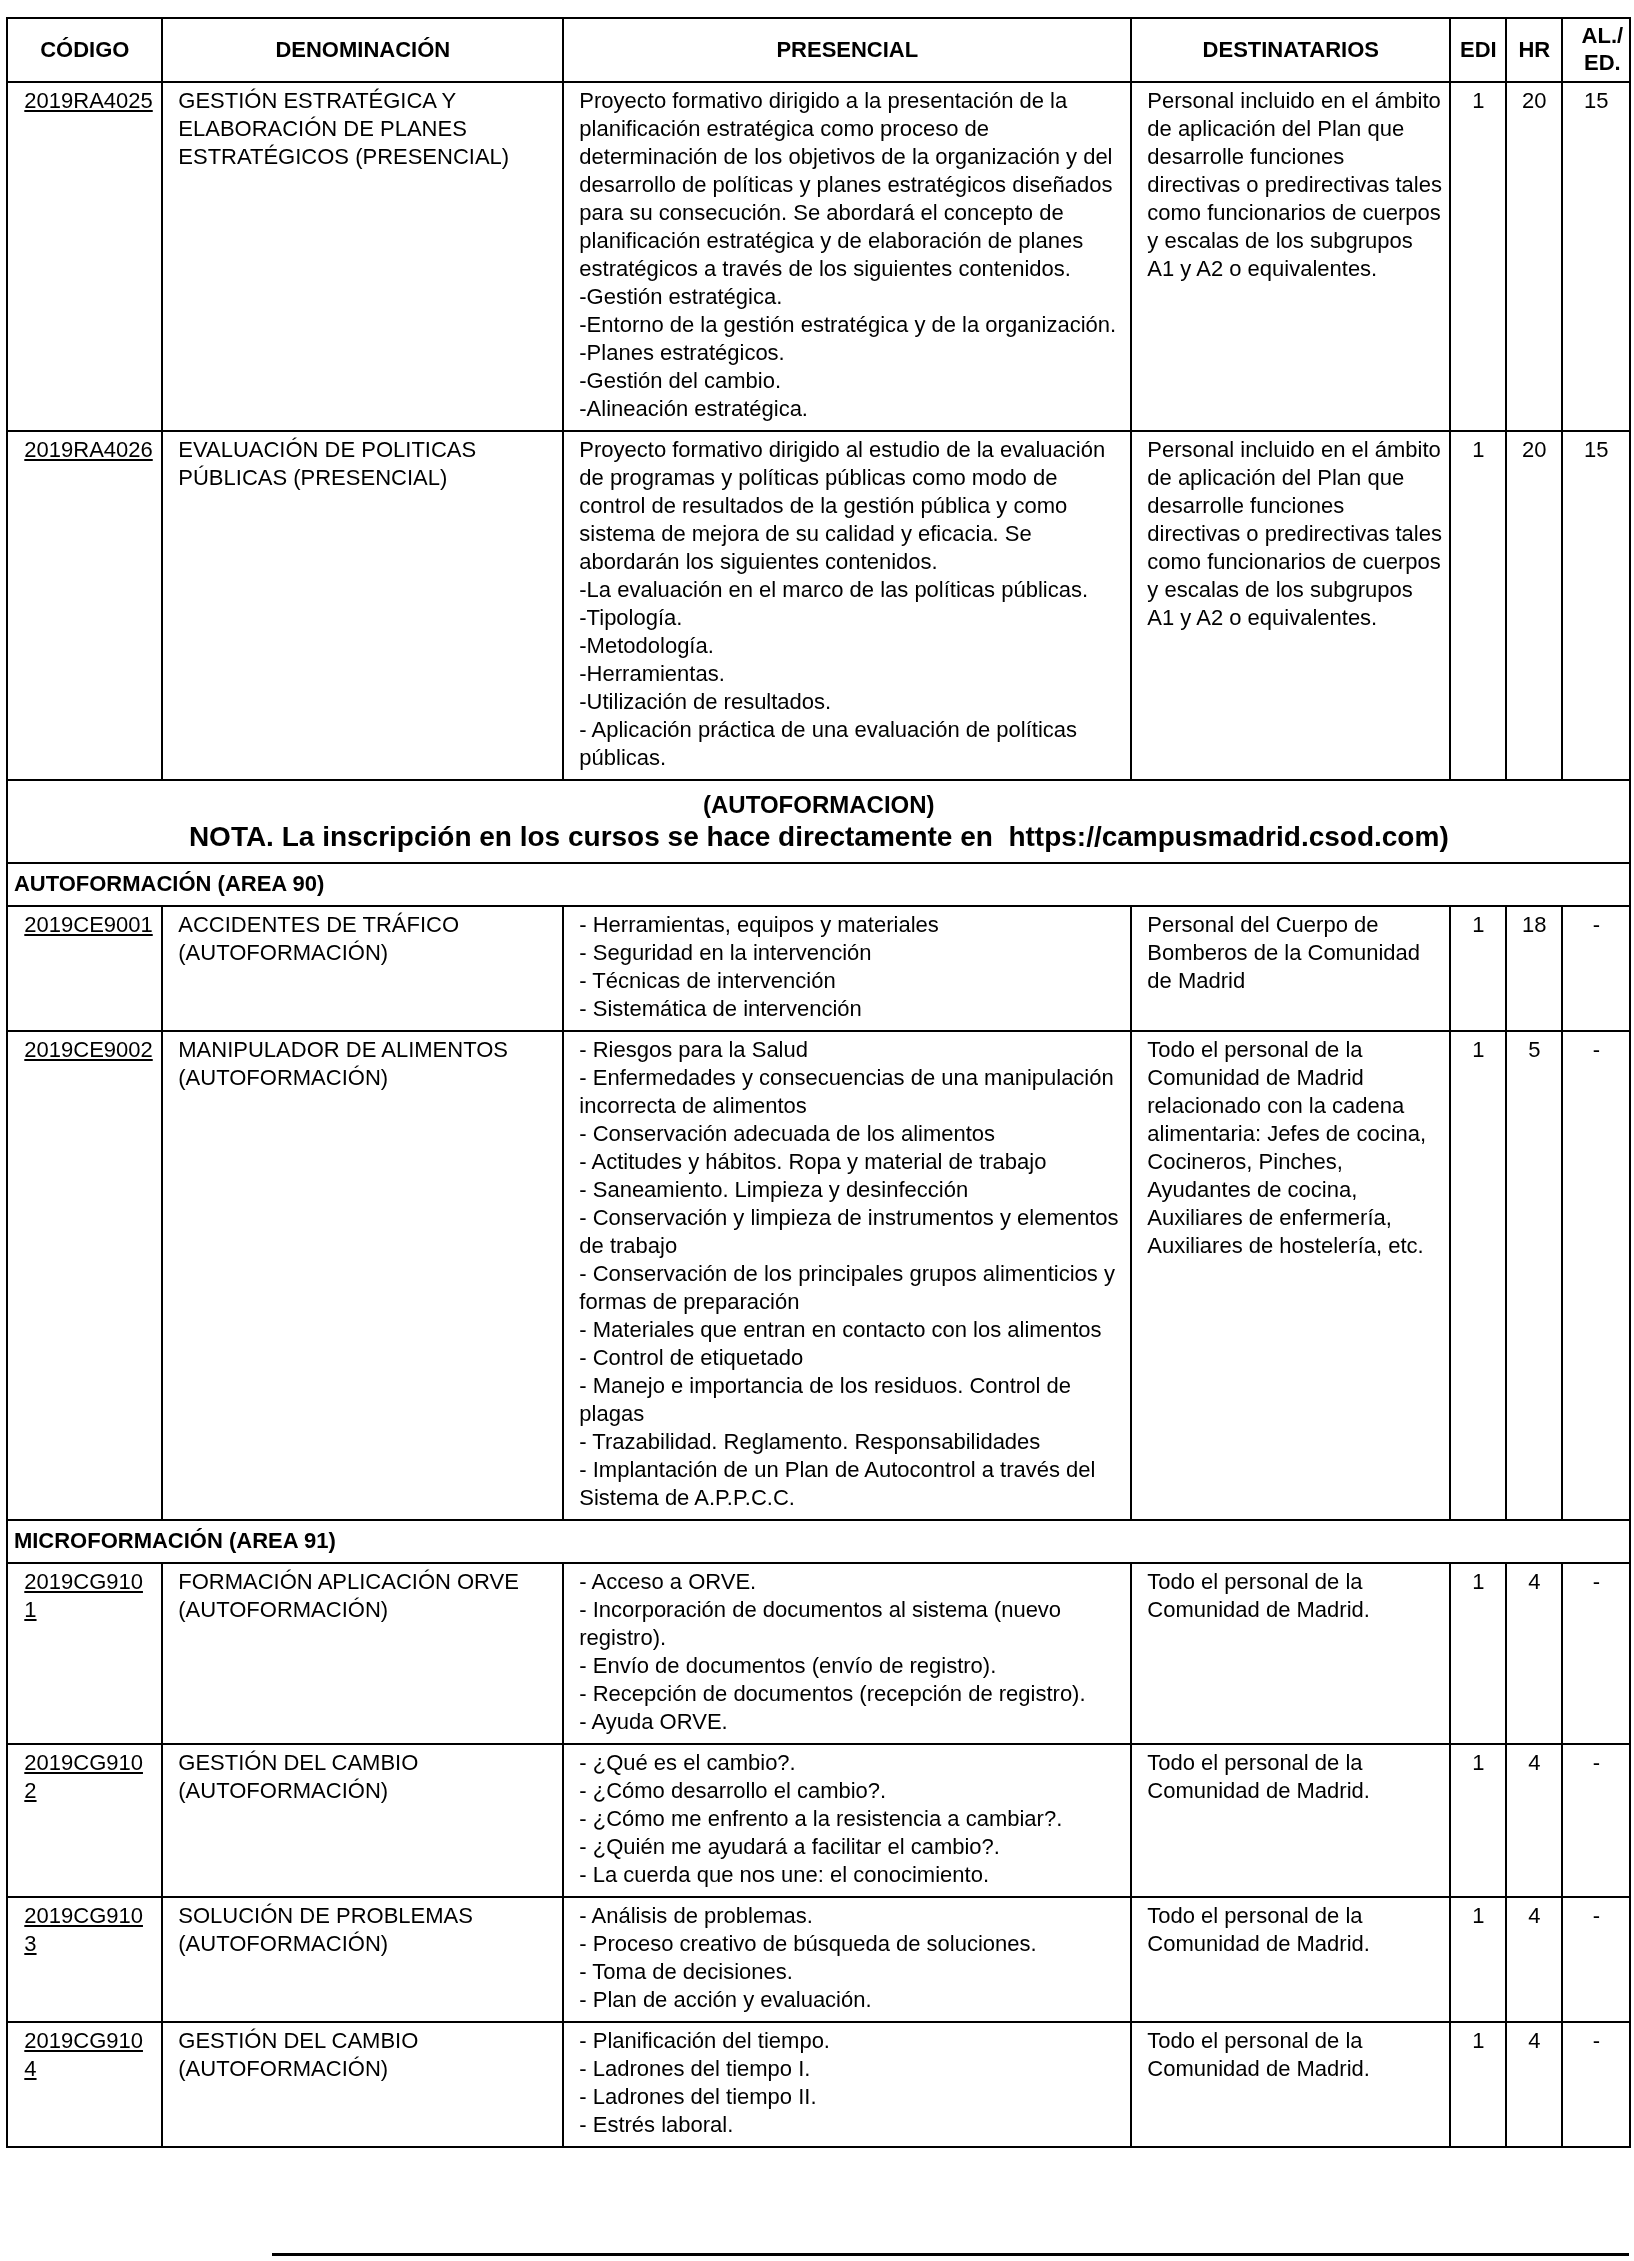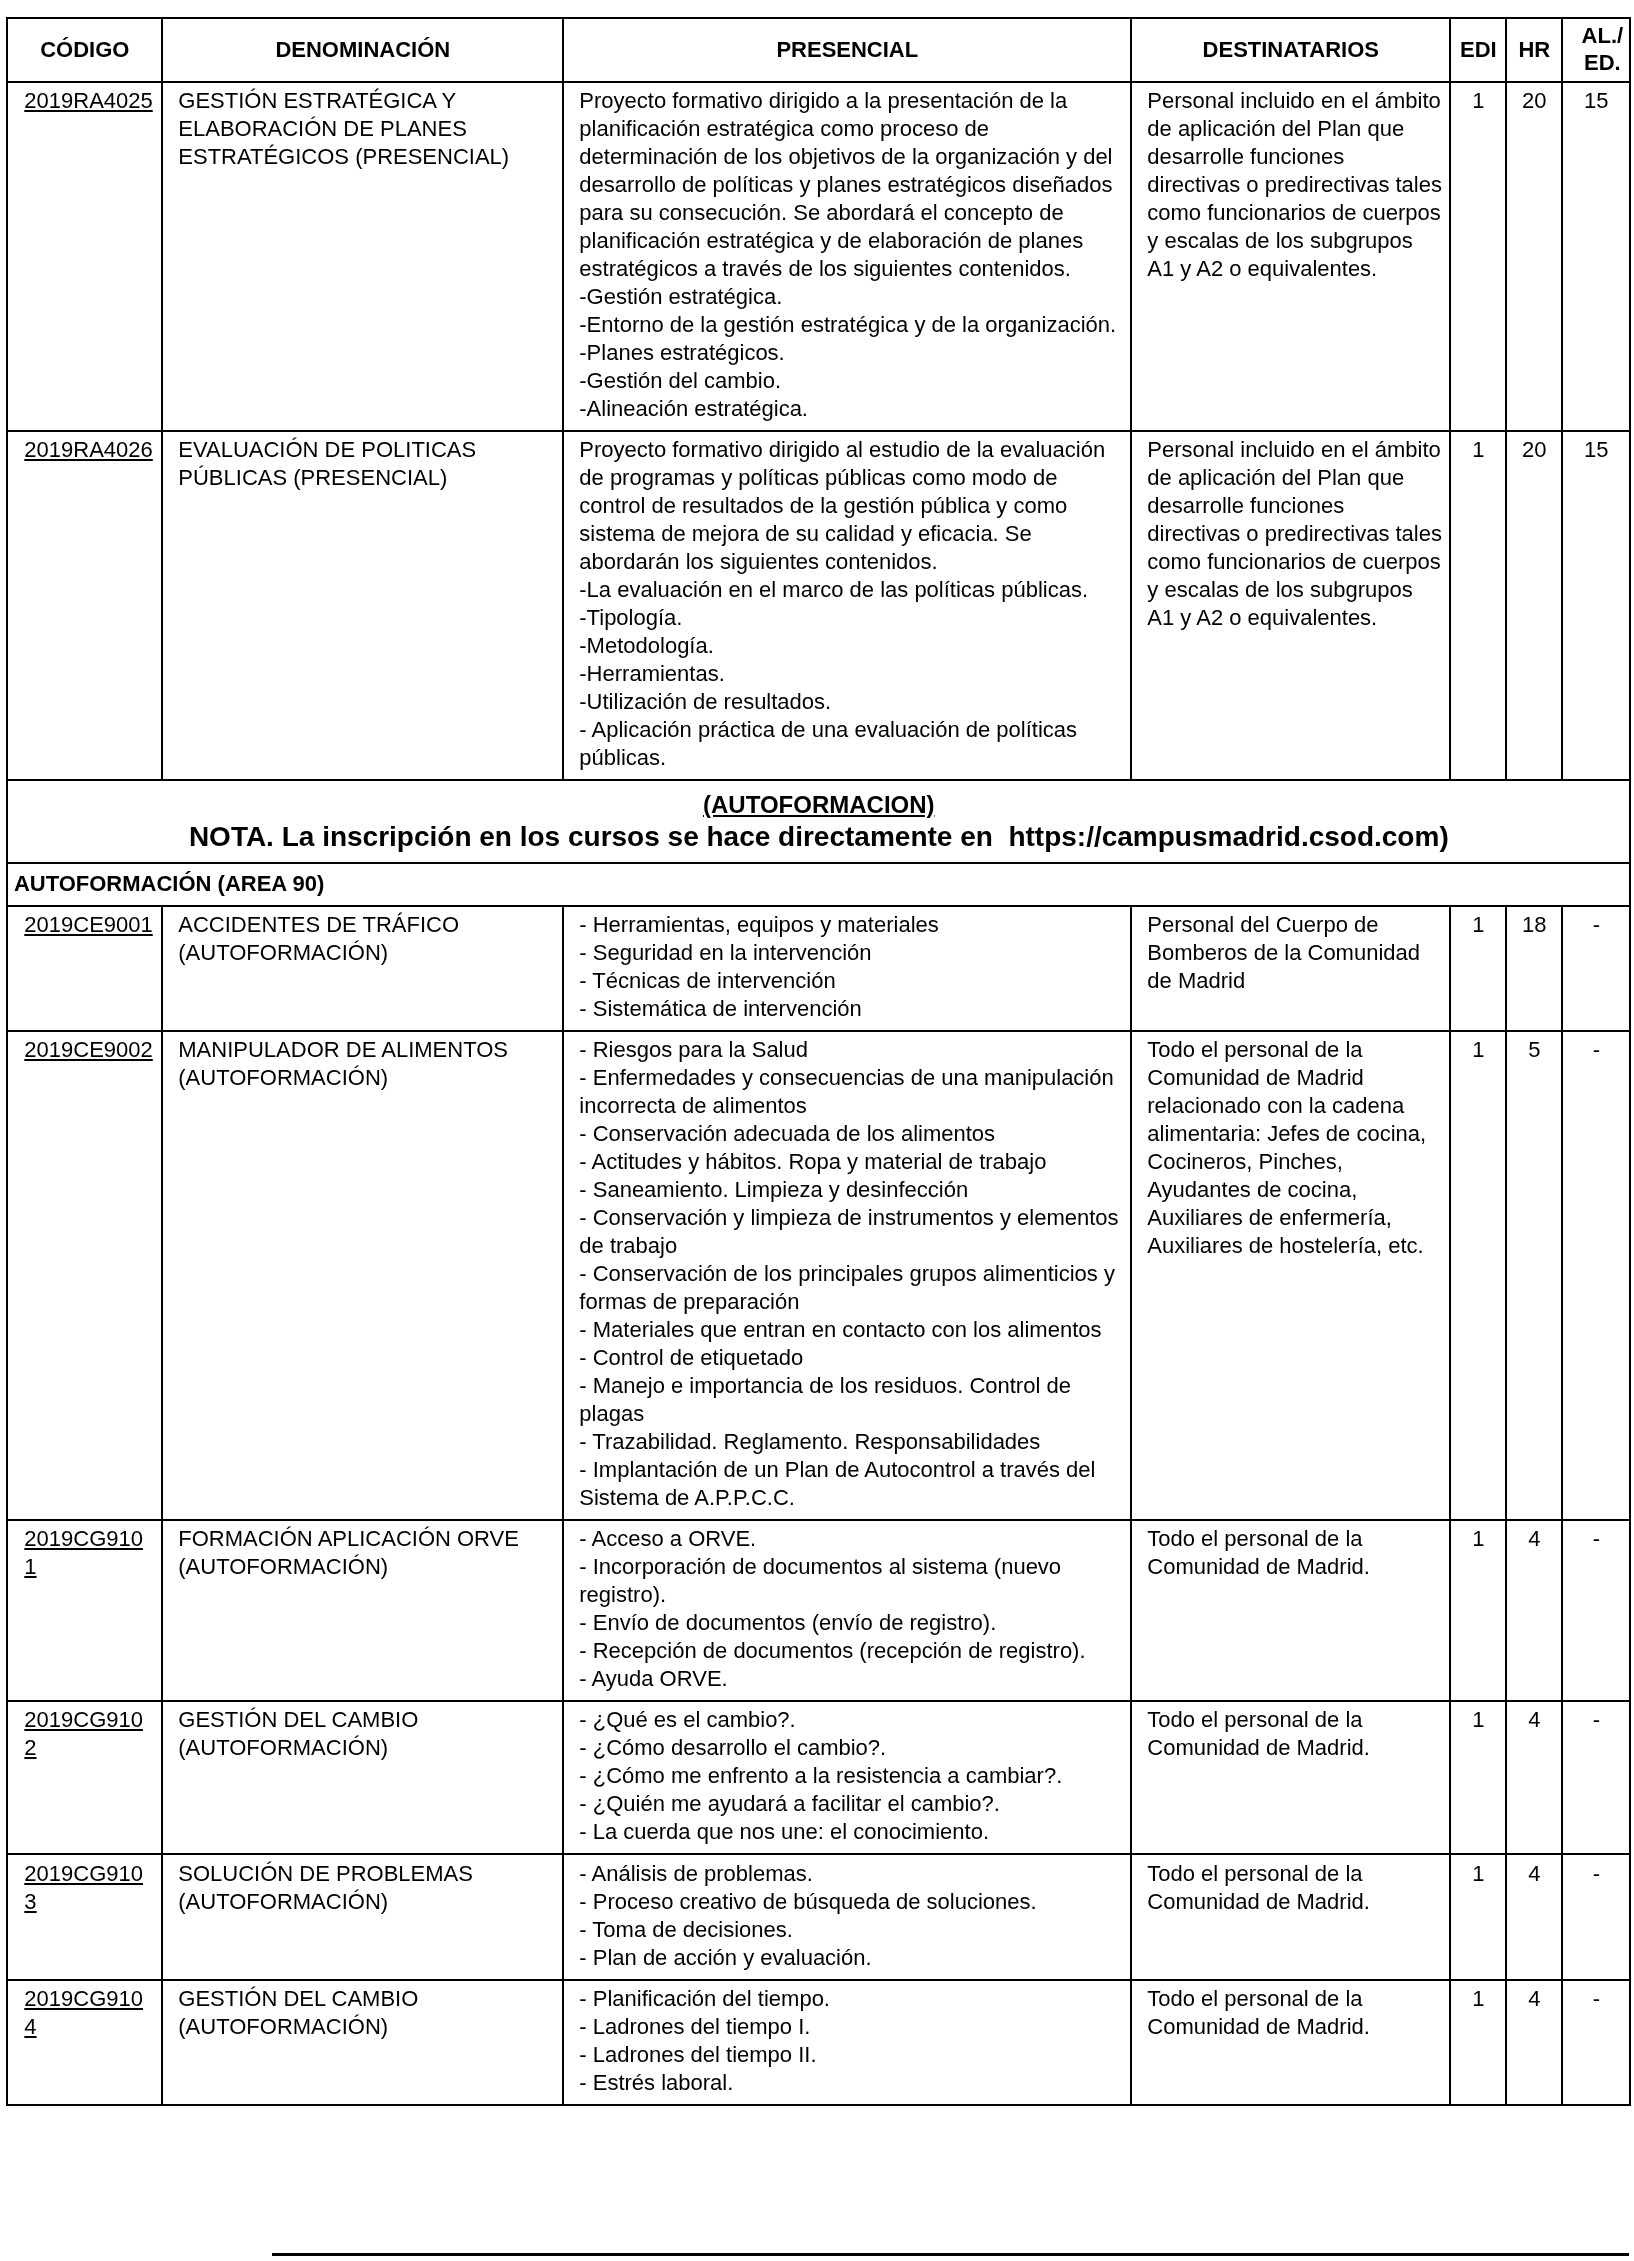--- a/index.html
+++ b/index.html
@@ -45,21 +45,21 @@
   td.num {
     text-align: center;
     padding-left: 1.4px;
     padding-right: 1.4px;
   }
   td.note-cell {
     text-align: center;
     font-weight: bold;
     padding: 8.4px 7px 9.7px 7px;
   }
-  .note-line1 { font-size: 24px; line-height: 32px; text-decoration: underline; }
+  .note-line1 { font-size: 24px; line-height: 32px; }
   .note-line2 { font-size: 28px; line-height: 31px; }
   .keep-spaces { white-space: pre-wrap; }
   td.section-cell {
     font-weight: bold;
     padding: 5.6px 5.6px 7px 5.6px;
   }
   .page-edge-line {
     position: absolute;
     left: 272px;
     top: 2253px;
@@ -164,20 +164,23 @@
 - Control de etiquetado
 - Manejo e importancia de los residuos. Control de plagas
 - Trazabilidad. Reglamento. Responsabilidades
 - Implantación de un Plan de Autocontrol a través del Sistema de A.P.P.C.C.</td>
         <td class="pre">Todo el personal de la Comunidad de Madrid relacionado con la cadena alimentaria: Jefes de cocina, Cocineros, Pinches, Ayudantes de cocina, Auxiliares de enfermería, Auxiliares de hostelería, etc.</td>
         <td class="num">1</td>
         <td class="num">5</td>
         <td class="num">-</td>
       </tr>
       <tr>
+        <td colspan="7" class="section-cell">MICROFORMACIÓN (AREA 91)</td>
+      </tr>
+      <tr>
         <td class="code">2019CG9101</td>
         <td class="pre">FORMACIÓN APLICACIÓN ORVE
 (AUTOFORMACIÓN)</td>
         <td class="pre">- Acceso a ORVE.
 - Incorporación de documentos al sistema (nuevo registro).
 - Envío de documentos (envío de registro).
 - Recepción de documentos (recepción de registro).
 - Ayuda ORVE.</td>
         <td class="pre">Todo el personal de la Comunidad de Madrid.</td>
         <td class="num">1</td>

